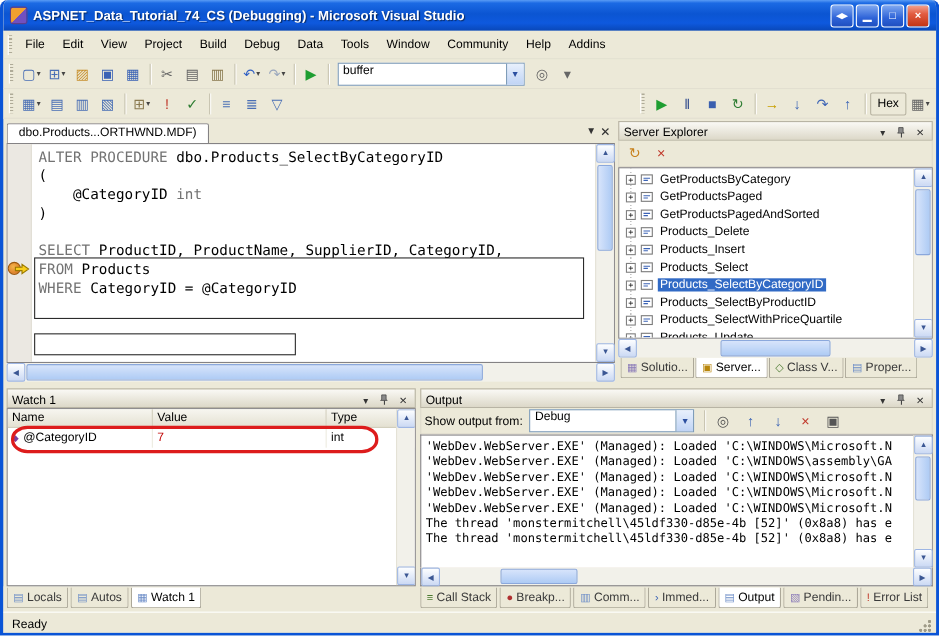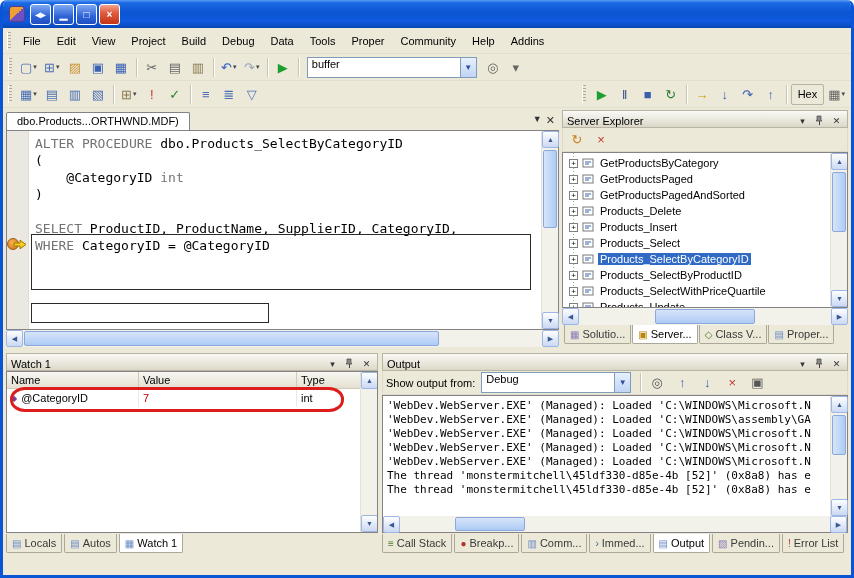--- a/index.html
+++ b/index.html
@@ -102,40 +102,41 @@
       radial-gradient(circle at 10px 2px,#9E9A87 1.2px,transparent 1.7px),
       radial-gradient(circle at 6px 6px,#9E9A87 1.2px,transparent 1.7px)}
 </style>
 </head>
 <body>
 
 <div class="window">
 
   <div class="titlebar">
     <span class="vslogo"></span>
+    <span class="title-text">ASPNET_Data_Tutorial_74_CS (Debugging) - Microsoft Visual Studio</span>
     <div class="win-btns" id="win-btns">
         <span class="wbtn">◂▸</span>
         <span class="wbtn">▁</span>
         <span class="wbtn">□</span>
         <span class="wbtn close">×</span>
       </div>
   </div>
 
   <div class="menubar">
     <span class="tgrip"></span>
     <div id="menu-items" style="display:flex">
         <span class="menu-item">File</span>
         <span class="menu-item">Edit</span>
         <span class="menu-item">View</span>
         <span class="menu-item">Project</span>
         <span class="menu-item">Build</span>
         <span class="menu-item">Debug</span>
         <span class="menu-item">Data</span>
         <span class="menu-item">Tools</span>
-        <span class="menu-item">Proper</span>
+        <span class="menu-item">Window</span>
         <span class="menu-item">Community</span>
         <span class="menu-item">Help</span>
         <span class="menu-item">Addins</span>
       </div>
   </div>
 
   <div class="toolbar">
     <span class="tgrip"></span>
     <span id="tb1-icons" style="display:flex;align-items:center;gap:1px">
         <span class="tbtn" style="color:#4A6FB5">▢<i class="dd">▾</i></span>
@@ -216,20 +217,21 @@
               <path d="M1 4h6V1.2L13 5.5 7 9.8V7H1z" fill="#F8CE1C" stroke="#9C7A00"></path>
             </svg>
         </div>
         <div class="code-lines" id="code-lines">
           <div class="cl"><span class="kw">ALTER PROCEDURE</span><span class="pl"> dbo.Products_SelectByCategoryID</span></div>
             <div class="cl"><span class="pl">(</span></div>
             <div class="cl"><span class="pl">    @CategoryID </span><span class="kw">int</span></div>
             <div class="cl"><span class="pl">)</span></div>
             <div class="cl"></div>
             <div class="cl"><span class="kw">SELECT</span><span class="pl"> ProductID, ProductName, SupplierID, CategoryID,</span></div>
+            <div class="cl"><span class="kw">FROM</span><span class="pl"> Products</span></div>
             <div class="cl"><span class="kw">WHERE</span><span class="pl"> CategoryID = @CategoryID</span></div>
             <div class="stmt-box" style="left:2px;top:103px;width:500px;height:56px"></div>
           <div class="stmt-box" style="left:2px;top:172px;width:238px;height:20px"></div>
         </div>
         <div class="sb-v">
           <span class="sb-btn">▲</span>
           <span class="sb-thumb" style="top:19px;height:78px"></span>
           <span class="sb-btn down">▼</span>
         </div>
       </div>
@@ -469,13 +471,17 @@
         <span class="btab"><i class="ticon" style="color:#4A7A2F">≡</i>Call Stack</span>
         <span class="btab"><i class="ticon" style="color:#B03030">●</i>Breakp...</span>
         <span class="btab"><i class="ticon" style="color:#6B8CC7">▥</i>Comm...</span>
         <span class="btab"><i class="ticon" style="color:#3A62B5">›</i>Immed...</span>
         <span class="btab active"><i class="ticon" style="color:#6B8CC7">▤</i>Output</span>
         <span class="btab"><i class="ticon" style="color:#8A7AB8">▧</i>Pendin...</span>
         <span class="btab"><i class="ticon" style="color:#C0392B">!</i>Error List</span>
       </div>
   </div>
 
+  <div class="statusbar">
+    <span>Ready</span>
+    <span class="resize-grip"></span>
+  </div>
 </div>
 
 </body></html>

